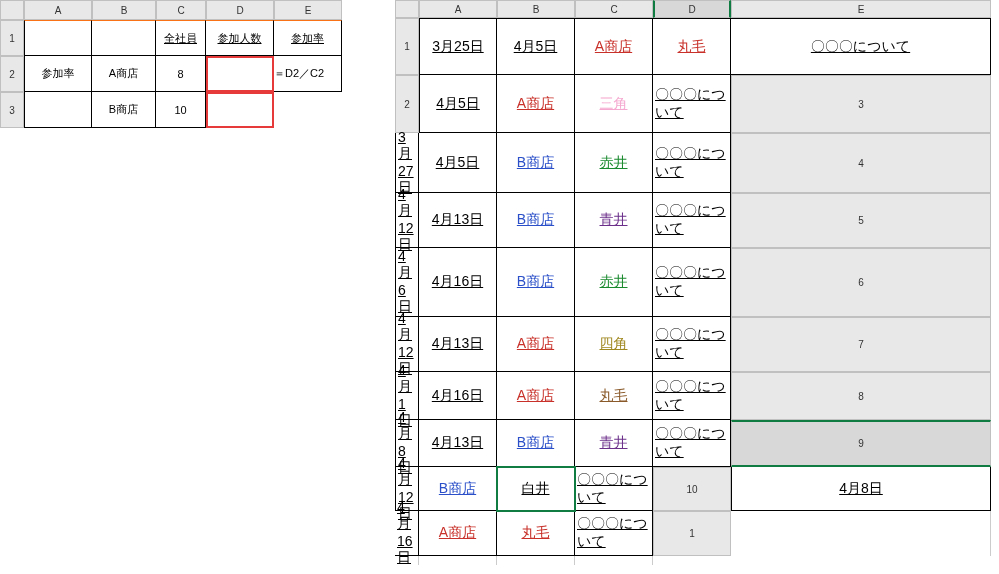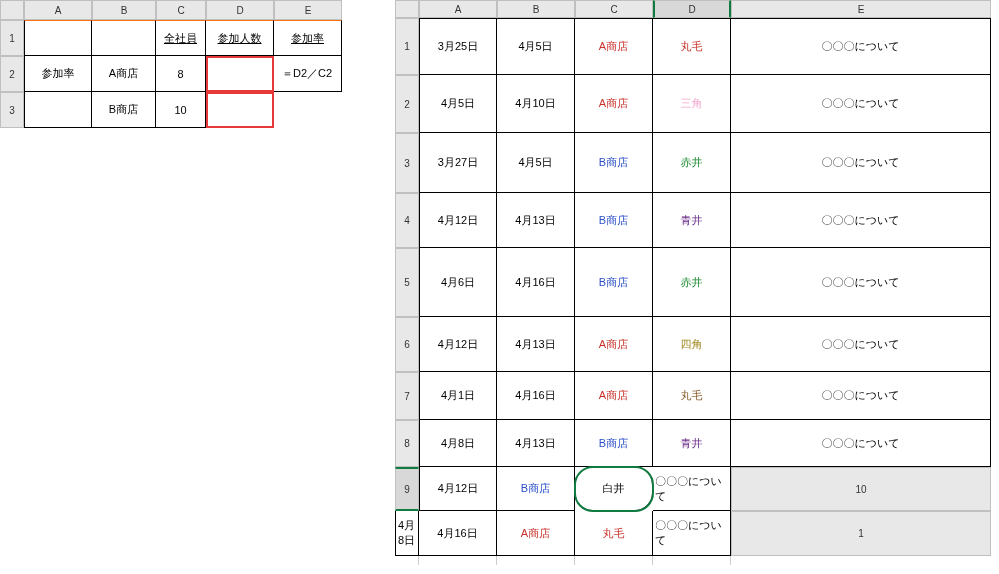--- a/index.html
+++ b/index.html
@@ -15,31 +15,31 @@
     .sheet2 .grid { grid-template-columns: 24px 78px 78px 78px 78px 260px; }
     
     .hdr { background: #e8e8e8; border: 1px solid #c0c0c0; display: flex; align-items: center; justify-content: center; font-size: 10px; color: #333; }
     .rhdr { background: #e8e8e8; border: 1px solid #c0c0c0; display: flex; align-items: center; justify-content: center; font-size: 10px; color: #333; }
     .corner { background: #e8e8e8; border: 1px solid #c0c0c0; }
     
     .cell { border-right: 1px solid #000; border-bottom: 1px solid #000; display: flex; align-items: center; justify-content: center; font-size: 11px; padding: 2px; }
     .sheet1 .cell { border-color: #000; }
     .sheet1 .topb { border-top: 1px solid #f97316; text-decoration: underline; }
     .sheet1 .leftb { border-left: 1px solid #000; }
-    .sheet1 .cell-e { justify-content: flex-start; padding-left: 8px; }
+    .sheet1 .cell-e { justify-content: flex-start; padding-left: 0; }
     
-    .sheet2 .cell { border-color: #000; font-size: 11px; }
+    .sheet2 .cell { border-color: #000; font-size: 14px; text-decoration: underline; }
     .sheet2 .topb { border-top: 1px solid #000; }
     .sheet2 .leftb { border-left: 1px solid #000; }
     
     .redbox { border: 2px solid #e63939 !important; }
     
     .sheet2 .rhdr.active { background: #d8d8d8; border-top: 2px solid #107c41; border-bottom: 2px solid #107c41; }
     .sheet2 .hdr.active { background: #d8d8d8; border-left: 2px solid #107c41; border-right: 2px solid #107c41; }
-    .cell.selected { outline: 2px solid #107c41; outline-offset: -1px; position: relative; z-index: 2; border-radius: 18px; }
+    .cell.selected { outline: 2px solid #107c41; outline-offset: -1px; position: relative; z-index: 2; }
     
     .c-red { color: #c8312a; }
     .c-blue { color: #2a4fc8; }
     .c-pink { color: #f5a9d0; }
     .c-green { color: #1a8a2e; }
     .c-purple { color: #6b2f8a; }
     .c-olive { color: #a08820; }
     .c-brown { color: #8a5a2a; }
     .c-black { color: #000; }
   </style>
@@ -86,21 +86,20 @@
       <div class="hdr active">D</div>
       <div class="hdr ">E</div>
       <div class="rhdr ">1</div>
       <div class="cell leftb topb">3月25日</div>
       <div class="cell topb">4月5日</div>
       <div class="cell topb c-red">A商店</div>
       <div class="cell topb c-red">丸毛</div>
       <div class="cell topb">〇〇〇について</div>
       <div class="rhdr ">2</div>
       <div class="cell leftb ">4月5日</div>
-      <div class="cell ">4月10日</div>
       <div class="cell  c-red">A商店</div>
       <div class="cell  c-pink">三角</div>
       <div class="cell ">〇〇〇について</div>
       <div class="rhdr ">3</div>
       <div class="cell leftb ">3月27日</div>
       <div class="cell ">4月5日</div>
       <div class="cell  c-blue">B商店</div>
       <div class="cell  c-green">赤井</div>
       <div class="cell ">〇〇〇について</div>
       <div class="rhdr ">4</div>

